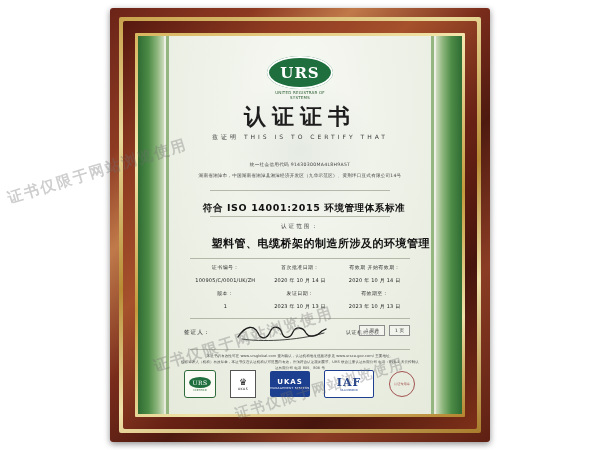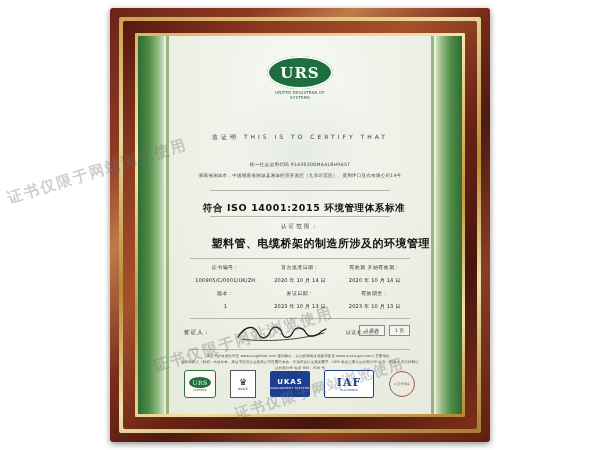--- a/index.html
+++ b/index.html
@@ -427,20 +427,21 @@
 
                 <div class="wm-ghost"></div>
 
                 <div class="logo">
                   <div class="logo-oval">
                     <span>URS</span>
                   </div>
                   <div class="logo-sub">UNITED REGISTRAR OF SYSTEMS</div>
                 </div>
 
+                <div class="cert-title">认证证书</div>
                 <div class="cert-sub">兹证明 THIS IS TO CERTIFY THAT</div>
                 <div class="regno">统一社会信用代码 91430300MA4L8H9A5T</div>
                 <div class="address">湖南省湘潭市，中国湖南省湘潭县湘潭经济开发区（九华示范区）、黄荆坪口豆式有限公司14号</div>
 
                 <div class="rule" style="left:40px; right:40px; top:150px;"></div>
 
                 <div class="standard">符合 ISO 14001:2015 环境管理体系标准</div>
 
                 <div class="rule" style="left:40px; right:40px; top:176px;"></div>
 

